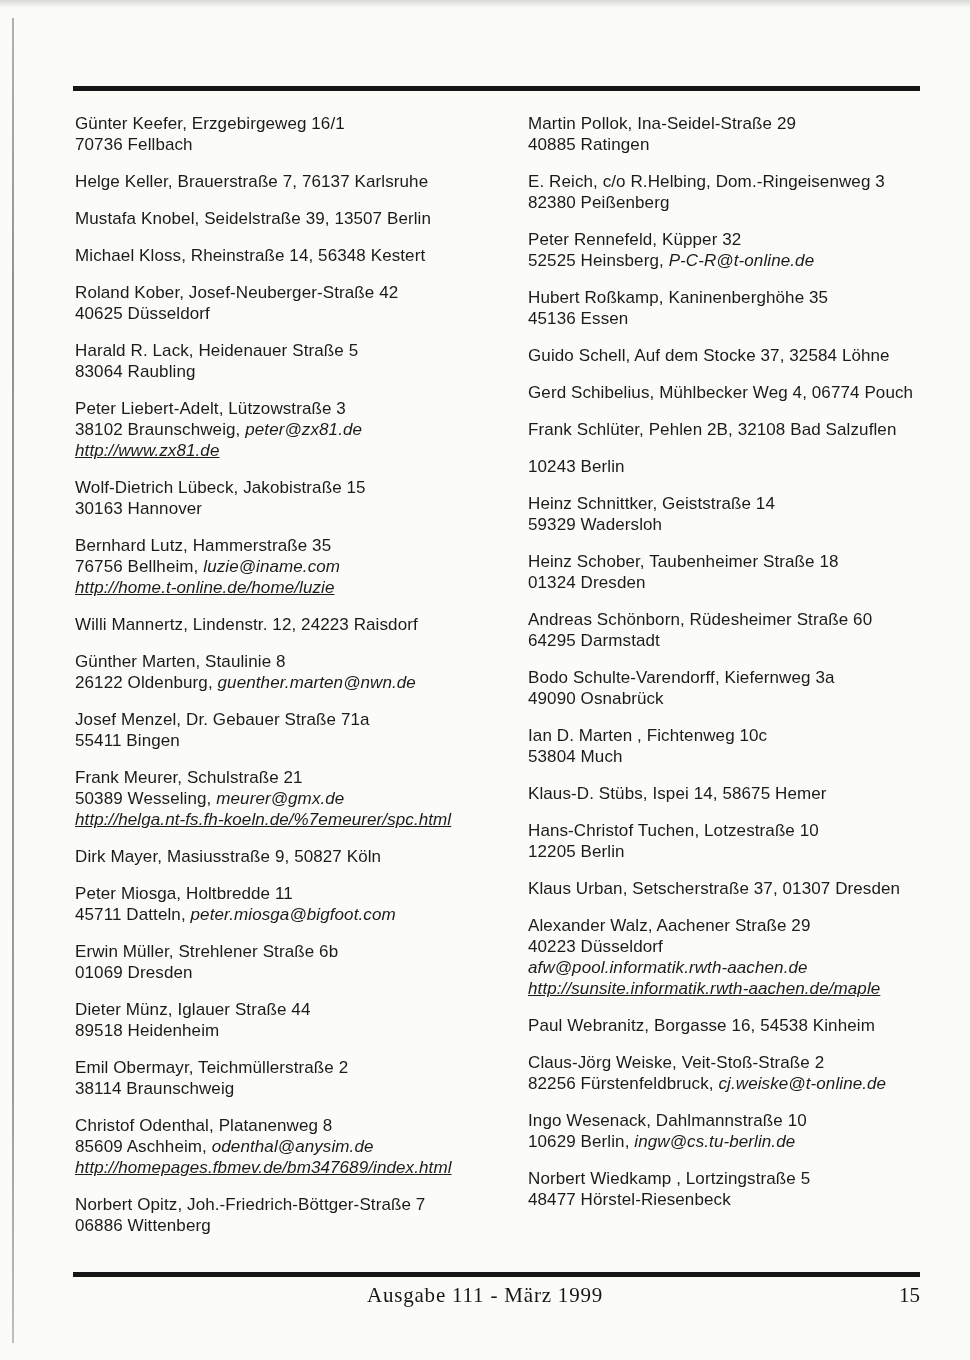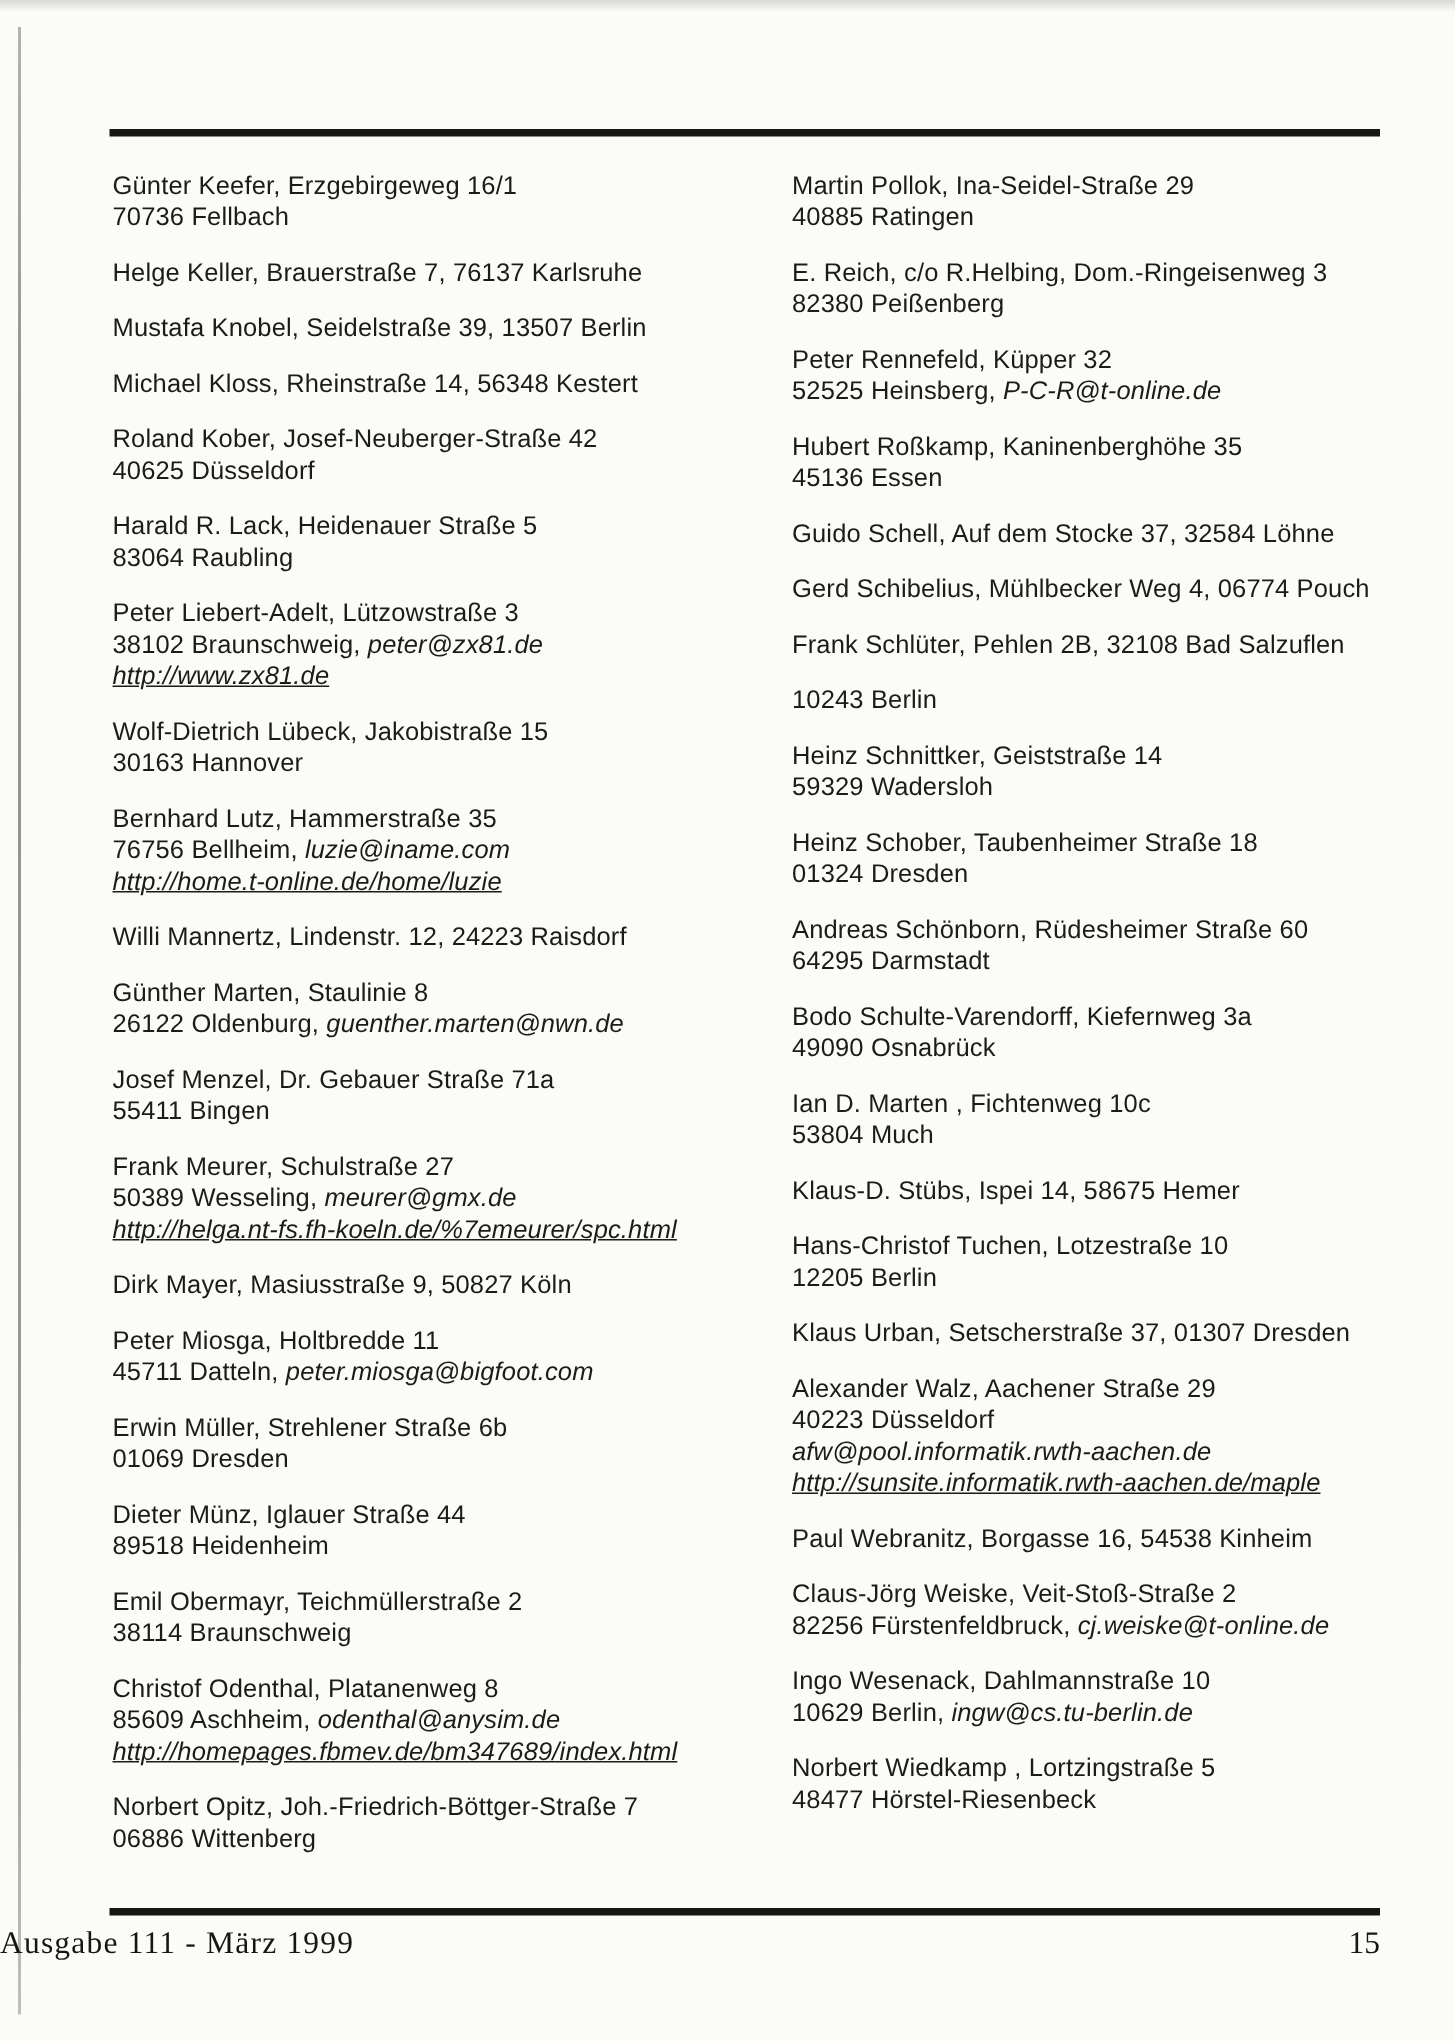--- a/index.html
+++ b/index.html
@@ -53,21 +53,21 @@
   .entry { margin: 0 0 16px 0; }
   .line { white-space: nowrap; }
   .seg-normal { font-style: normal; }
   .seg-email  { font-style: italic; }
   .seg-url    { font-style: italic; text-decoration: underline; }
   .footer-issue {
     position: absolute;
     top: 1283px;
     left: 0;
     width: 970px;
-    text-align: left;
+    text-align: center;
     font-family: "Liberation Serif", serif;
     font-size: 21px;
     letter-spacing: 0.8px;
     color: #161616;
   }
   .footer-page {
     position: absolute;
     top: 1283px;
     right: 50px;
     font-family: "Liberation Serif", serif;
@@ -124,21 +124,21 @@
     </div>
     <div class="entry">
       <div class="line"><span class="seg-normal">Günther Marten, Staulinie 8</span></div>
       <div class="line"><span class="seg-normal">26122 Oldenburg, </span><span class="seg-email">guenther.marten@nwn.de</span></div>
     </div>
     <div class="entry">
       <div class="line"><span class="seg-normal">Josef Menzel, Dr. Gebauer Straße 71a</span></div>
       <div class="line"><span class="seg-normal">55411 Bingen</span></div>
     </div>
     <div class="entry">
-      <div class="line"><span class="seg-normal">Frank Meurer, Schulstraße 27</span></div>
+      <div class="line"><span class="seg-normal">Frank Meurer, Schulstraße 21</span></div>
       <div class="line"><span class="seg-normal">50389 Wesseling, </span><span class="seg-email">meurer@gmx.de</span></div>
       <div class="line"><span class="seg-url">http://helga.nt-fs.fh-koeln.de/%7emeurer/spc.html</span></div>
     </div>
     <div class="entry">
       <div class="line"><span class="seg-normal">Dirk Mayer, Masiusstraße 9, 50827 Köln</span></div>
     </div>
     <div class="entry">
       <div class="line"><span class="seg-normal">Peter Miosga, Holtbredde 11</span></div>
       <div class="line"><span class="seg-normal">45711 Datteln, </span><span class="seg-email">peter.miosga@bigfoot.com</span></div>
     </div>

